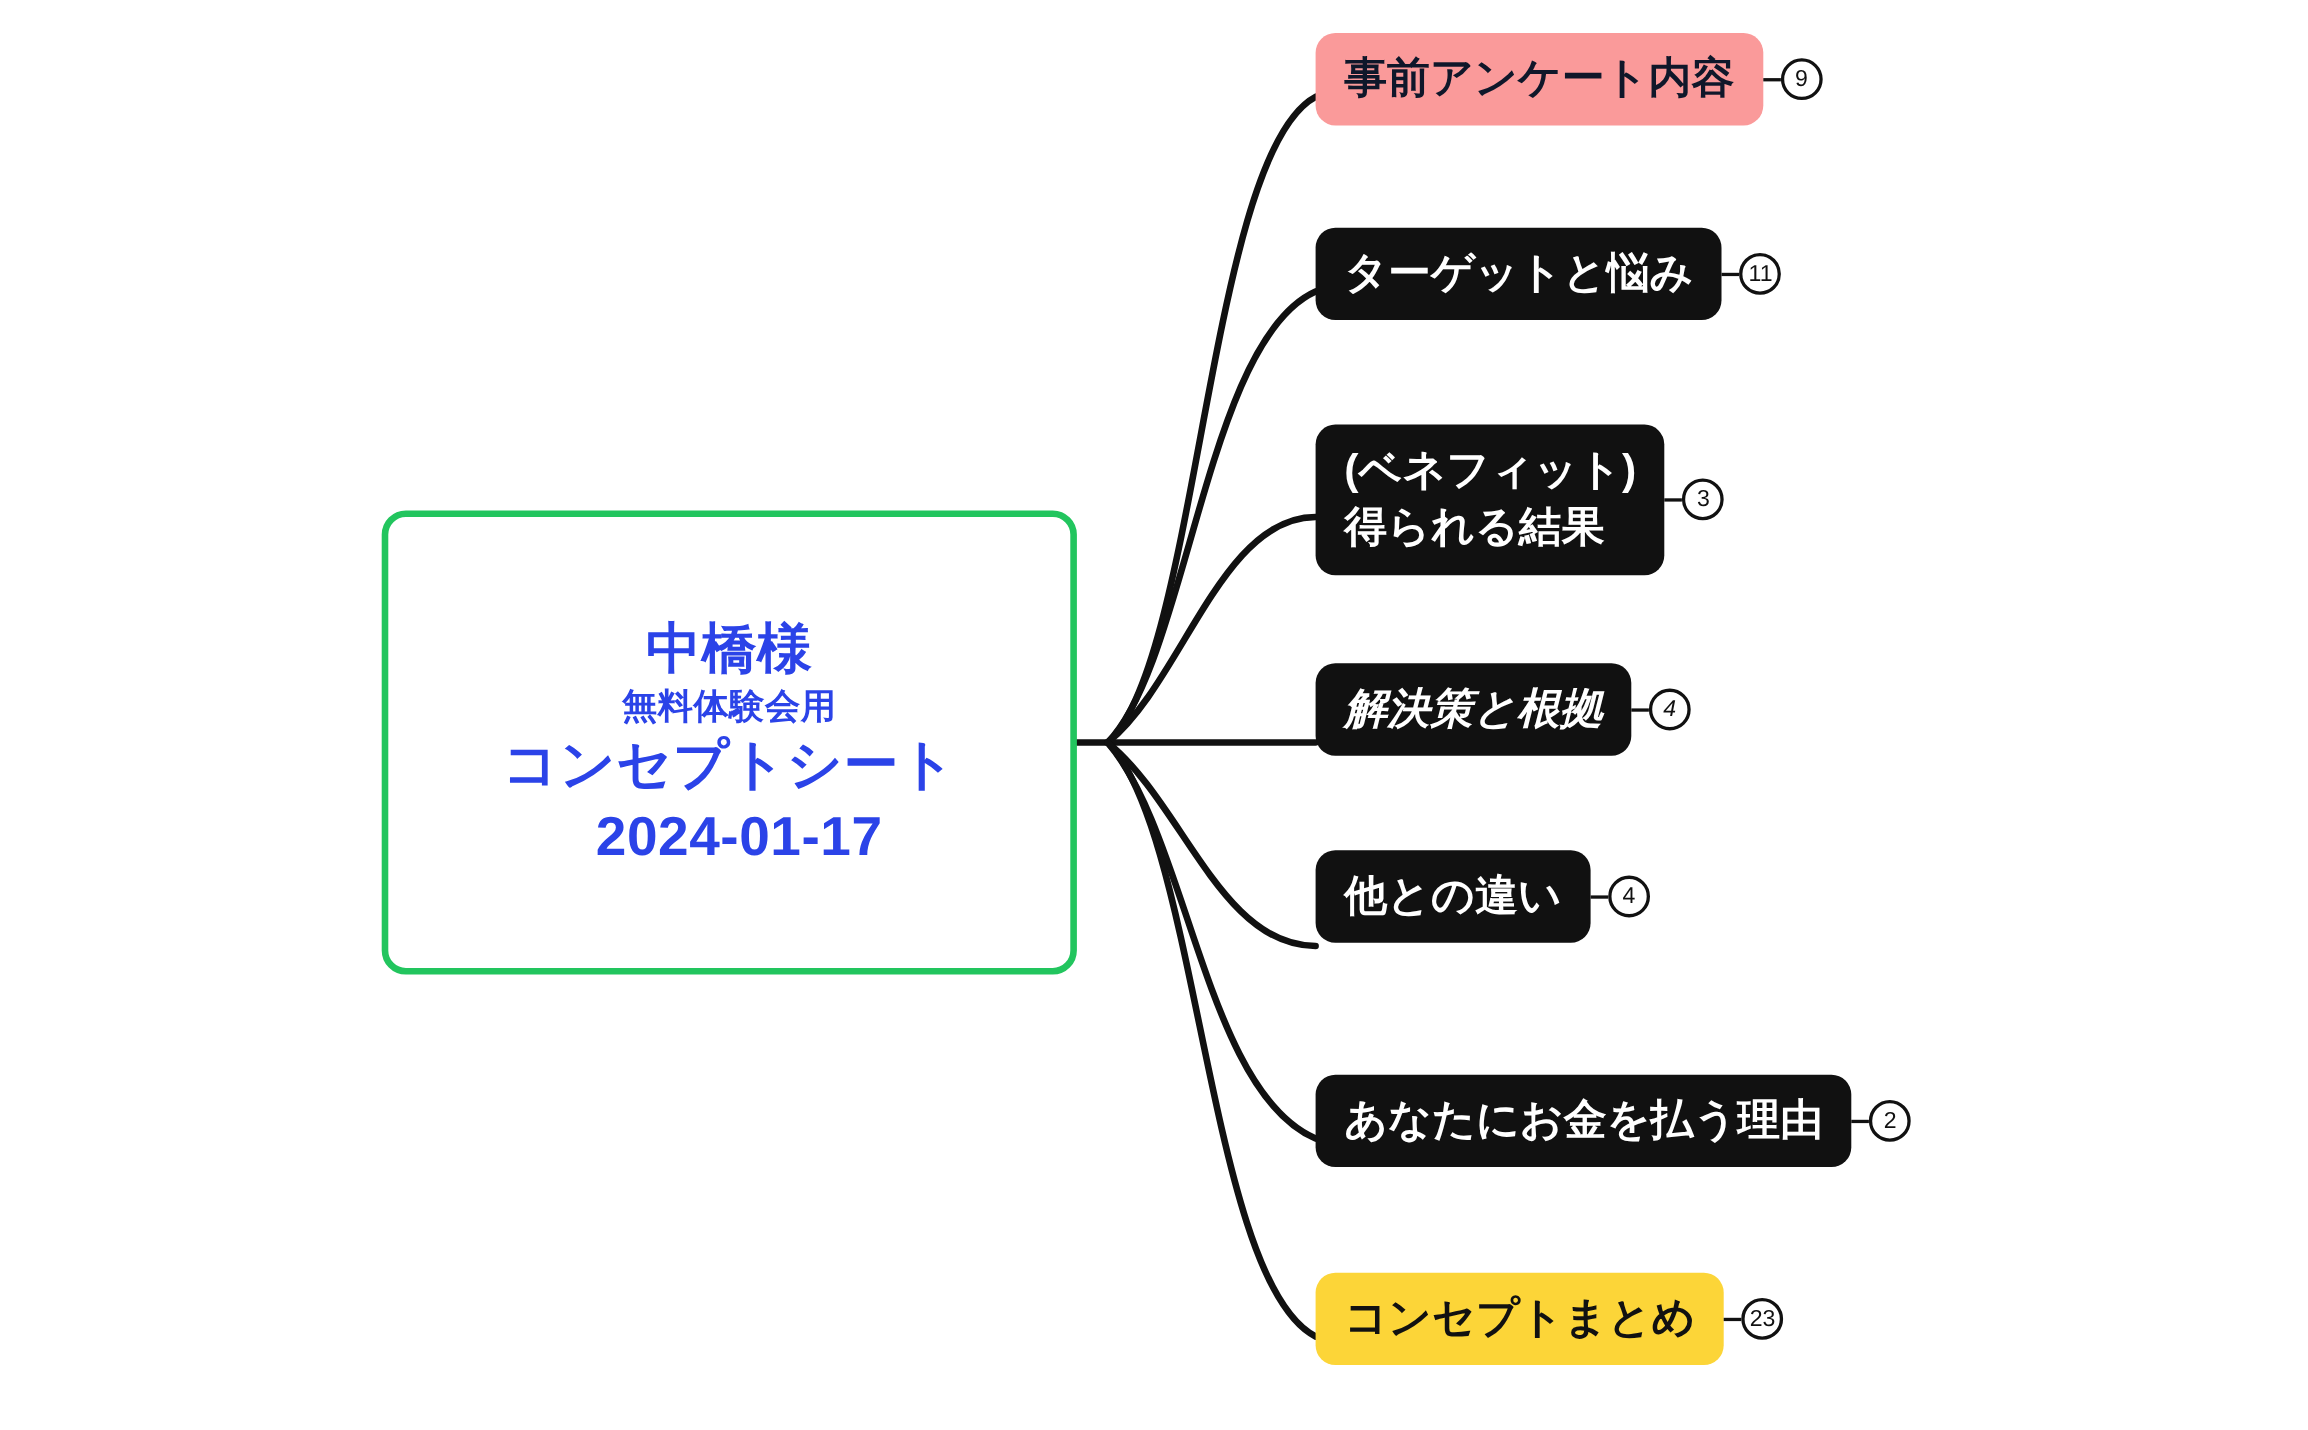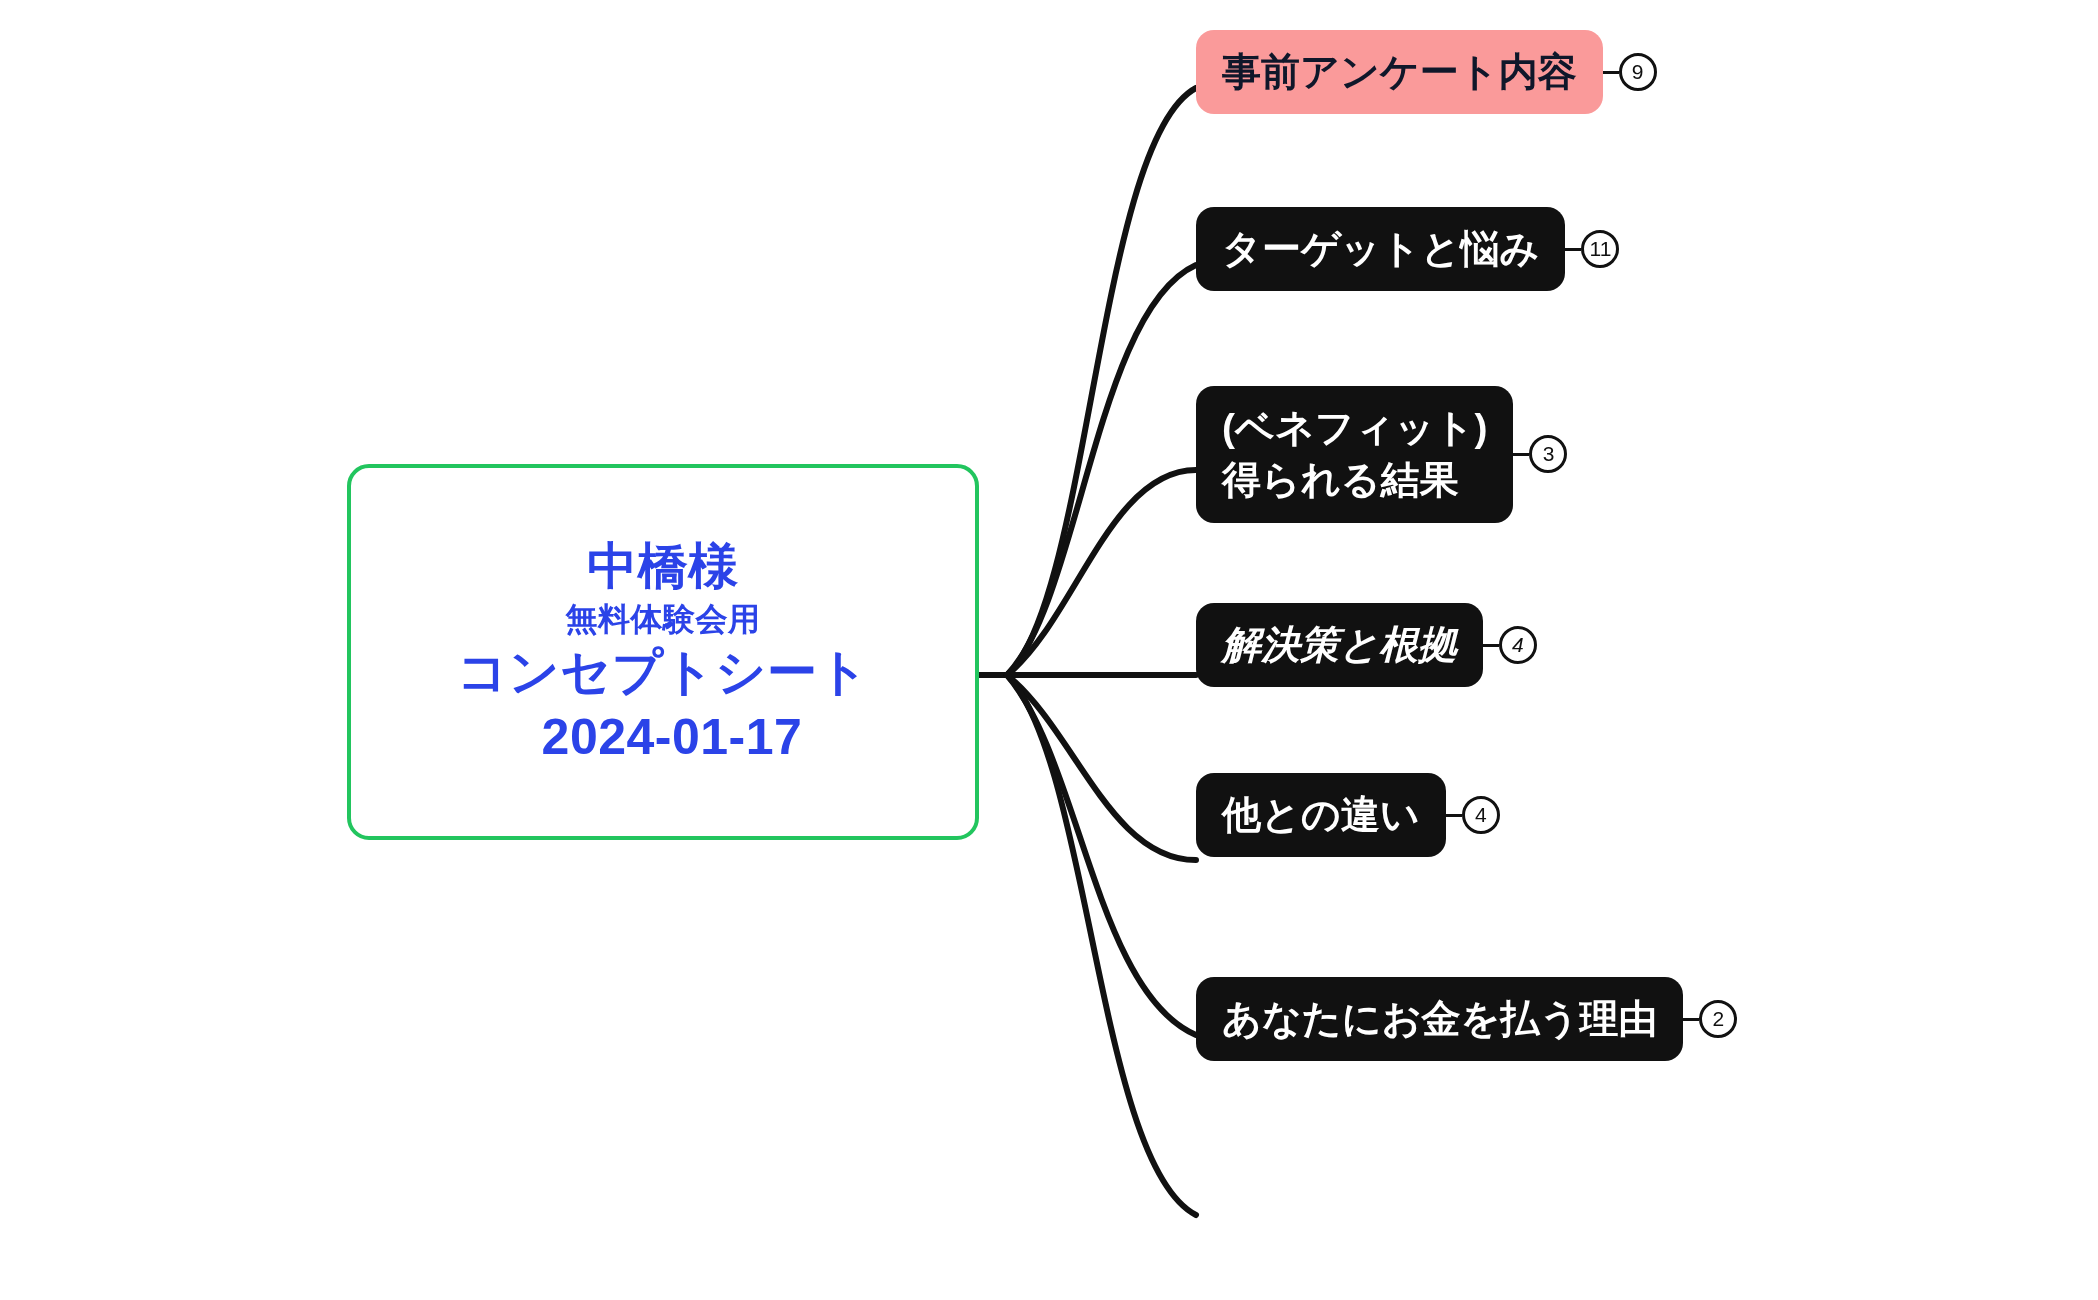--- a/index.html
+++ b/index.html
@@ -26,23 +26,23 @@
     pointer-events: none;
   }
 
   
   .root-node {
     position: absolute;
     box-sizing: border-box;
     left: 347px;
     top: 464px;
     width: 632px;
-    height: 376px;
-    background: #ffffff;
-    border: 4px solid #22c55e;
+    height: 422px;
+    background: #ffffff;
+    border: 6px solid #22c55e;
     border-radius: 22px;
     display: flex;
     flex-direction: column;
     align-items: center;
     justify-content: center;
     z-index: 3;
   }
   .root-line {
     color: #2b43e8;
     font-weight: bold;
@@ -186,14 +186,21 @@
   </div>
 
   <div class="branch" style="left:1196px; top:977px;">
     <div class="branch-box dark">
       <span>あなたにお金を払う理由</span>
     </div>
     <span class="badge-link"></span>
     <span class="badge">2</span>
   </div>
 
+  <div class="branch" style="left:1196px; top:1157px;">
+    <div class="branch-box yellow">
+      <span>コンセプトまとめ</span>
+    </div>
+    <span class="badge-link"></span>
+    <span class="badge">23</span>
+  </div>
 
 </div>
 
 </body></html>

